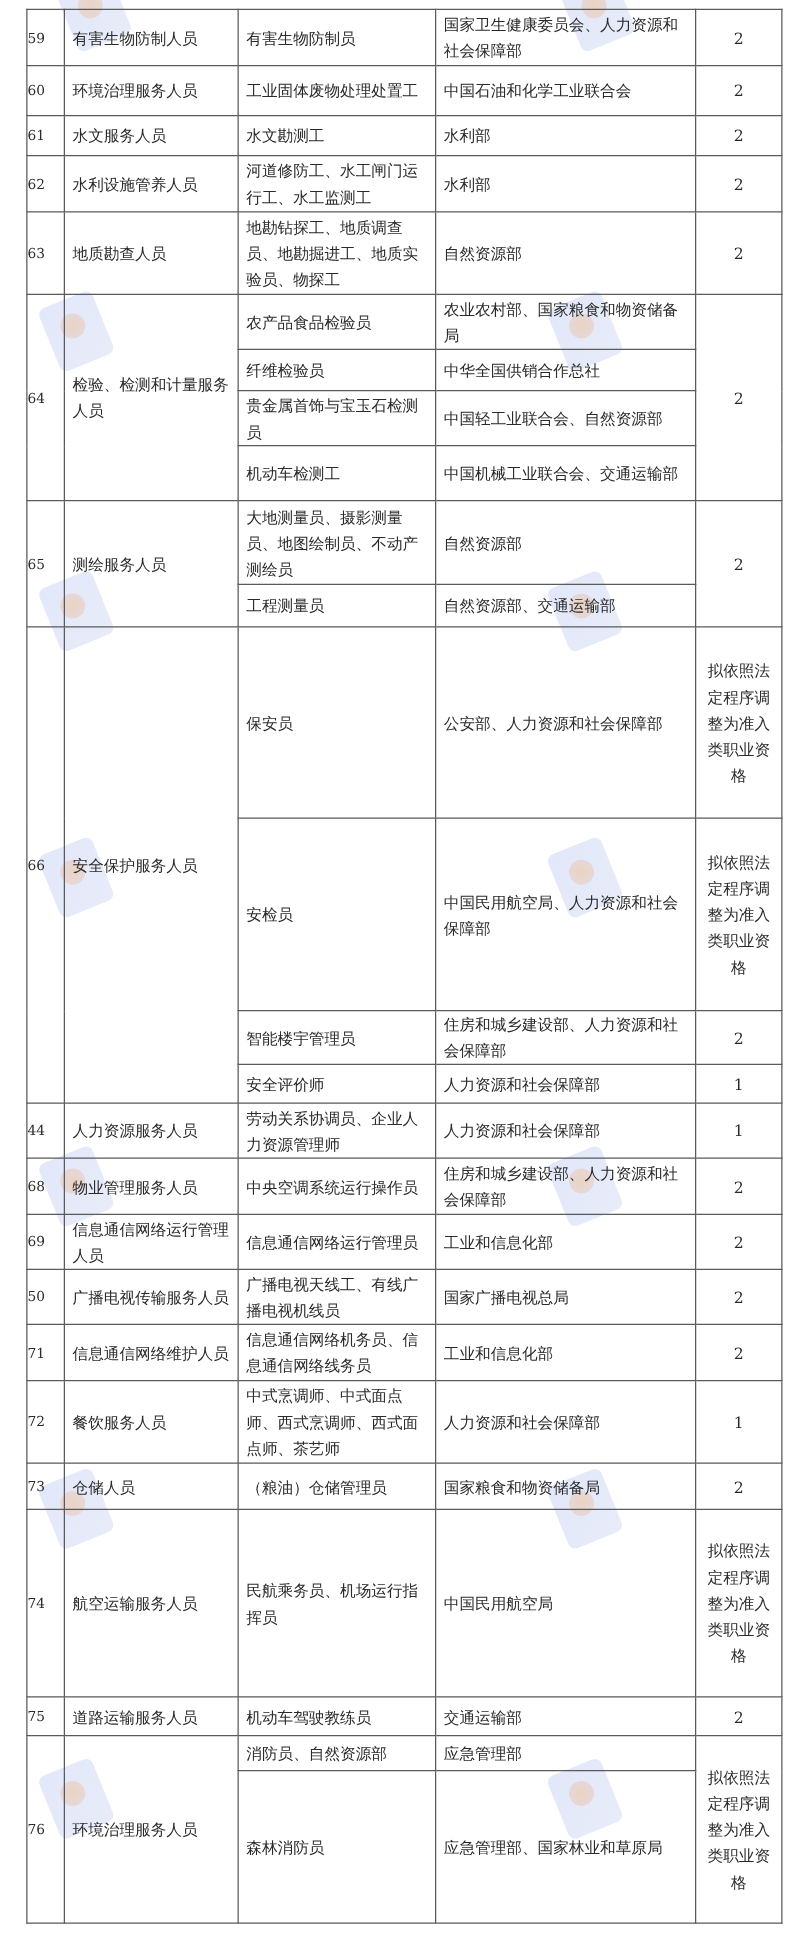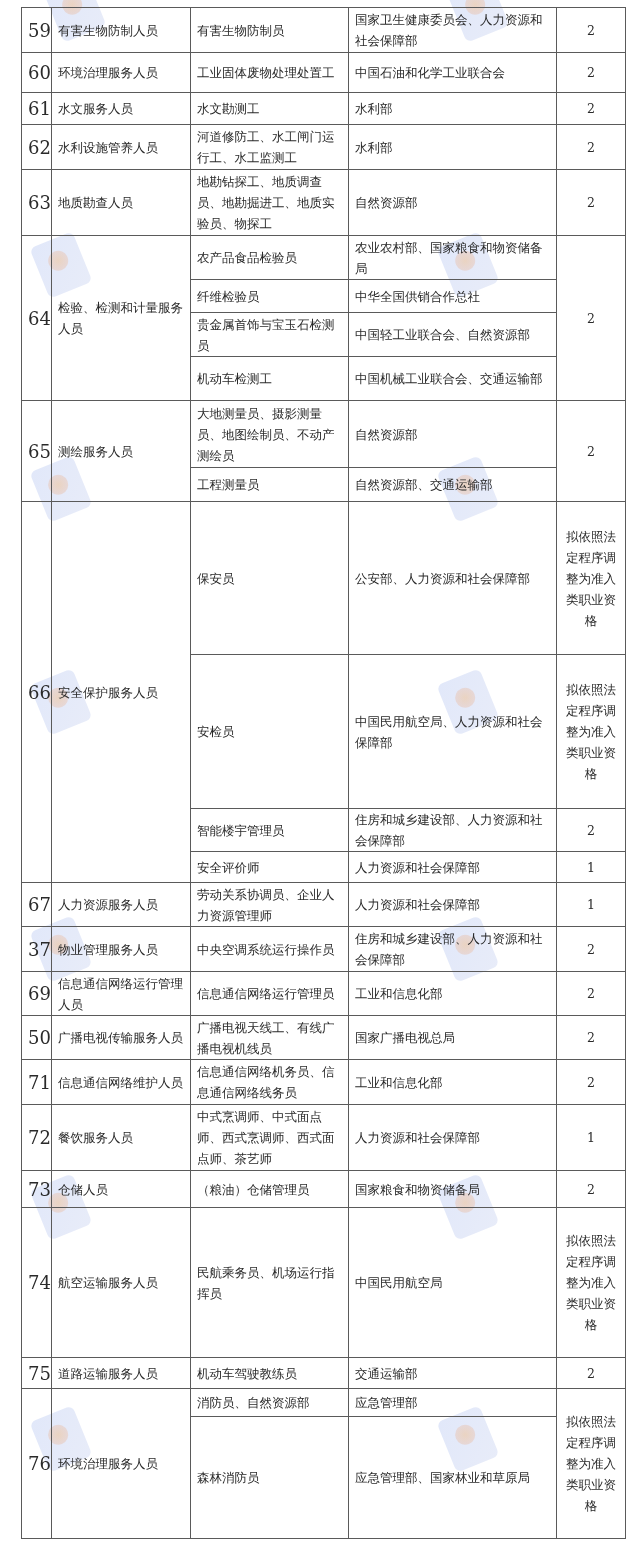--- a/index.html
+++ b/index.html
@@ -7,21 +7,21 @@
          font-family: "DejaVu Serif", "Liberation Serif", serif; color: #2a2a2a; }
   .wm { position: absolute; width: 46px; height: 54px; border-radius: 6px;
         background: linear-gradient(135deg, rgba(120,150,230,0.22), rgba(90,120,210,0.14));
         transform: rotate(-22deg); pointer-events: none; z-index: 0; }
   .wm::after { content: ""; position: absolute; left: 12px; top: 12px; width: 20px; height: 20px;
         border-radius: 50%; background: radial-gradient(circle, rgba(245,170,90,0.35), rgba(230,120,80,0.15)); }
   table { position: absolute; left: 21px; top: 7px; border-collapse: collapse; table-layout: fixed;
           width: 604px; z-index: 1; background: transparent; }
   td { border: 1px solid #5a5a5a; font-size: 12.5px; line-height: 21px; padding: 0 6px; vertical-align: middle;
        background: transparent; word-break: break-all; }
-  td.no { text-align: right; padding: 0; font-size: 18px; }
+  td.no { text-align: left; padding: 0; font-size: 11px; }
   td.lvl { text-align: center; padding: 0 4px; }
   col.c1 { width: 30px; } col.c2 { width: 139px; } col.c3 { width: 158px; } col.c4 { width: 208px; } col.c5 { width: 69px; }
 </style>
 </head>
 <body>
 
 <div class="wm" style="left:52px;top:-18px;"></div>
 <div class="wm" style="left:455px;top:-18px;"></div>
 <div class="wm" style="left:38px;top:238px;"></div>
 <div class="wm" style="left:445px;top:238px;"></div>
@@ -135,29 +135,29 @@
       <td>住房和城乡建设部、人力资源和社会保障部</td>
       <td class="lvl">2</td>
     </tr>
     <tr style="height:31px">
       <td>安全评价师</td>
       <td>人力资源和社会保障部</td>
       <td class="lvl">1</td>
     </tr>
 
     <tr style="height:44px">
-      <td class="no">67</td>
+      <td class="no">44</td>
       <td>人力资源服务人员</td>
       <td>劳动关系协调员、企业人力资源管理师</td>
       <td>人力资源和社会保障部</td>
       <td class="lvl">1</td>
     </tr>
 
     <tr style="height:45px">
-      <td class="no">37</td>
+      <td class="no">68</td>
       <td>物业管理服务人员</td>
       <td>中央空调系统运行操作员</td>
       <td>住房和城乡建设部、人力资源和社会保障部</td>
       <td class="lvl">2</td>
     </tr>
 
     <tr style="height:44px">
       <td class="no">69</td>
       <td>信息通信网络运行管理人员</td>
       <td>信息通信网络运行管理员</td>

